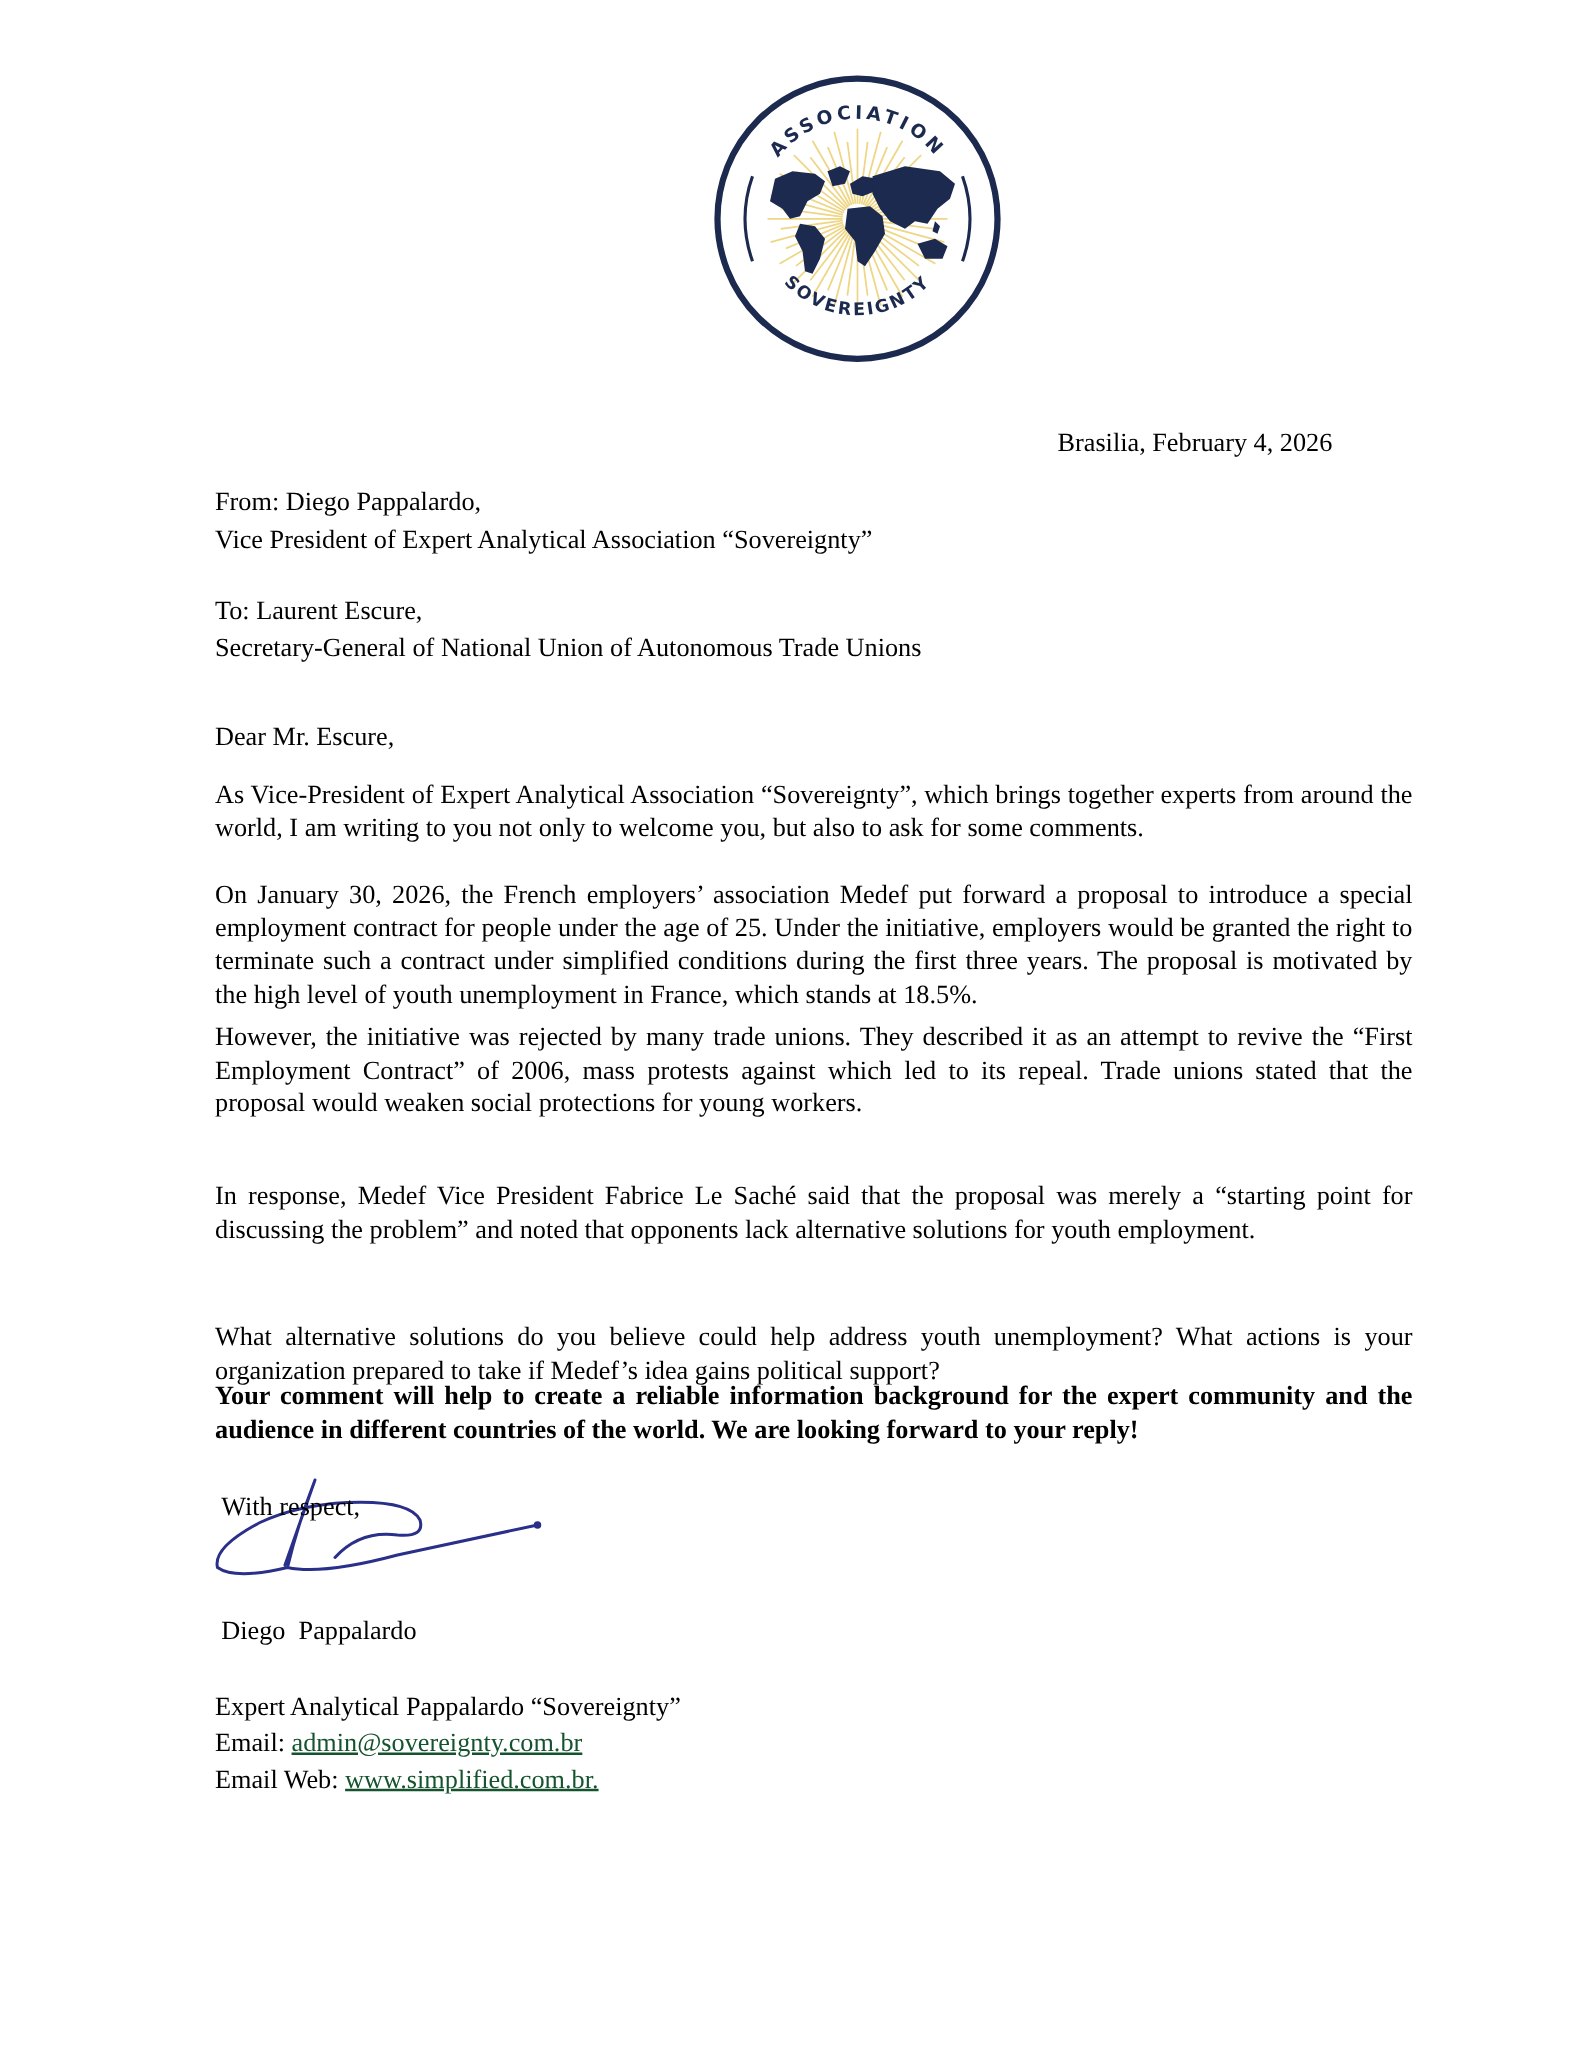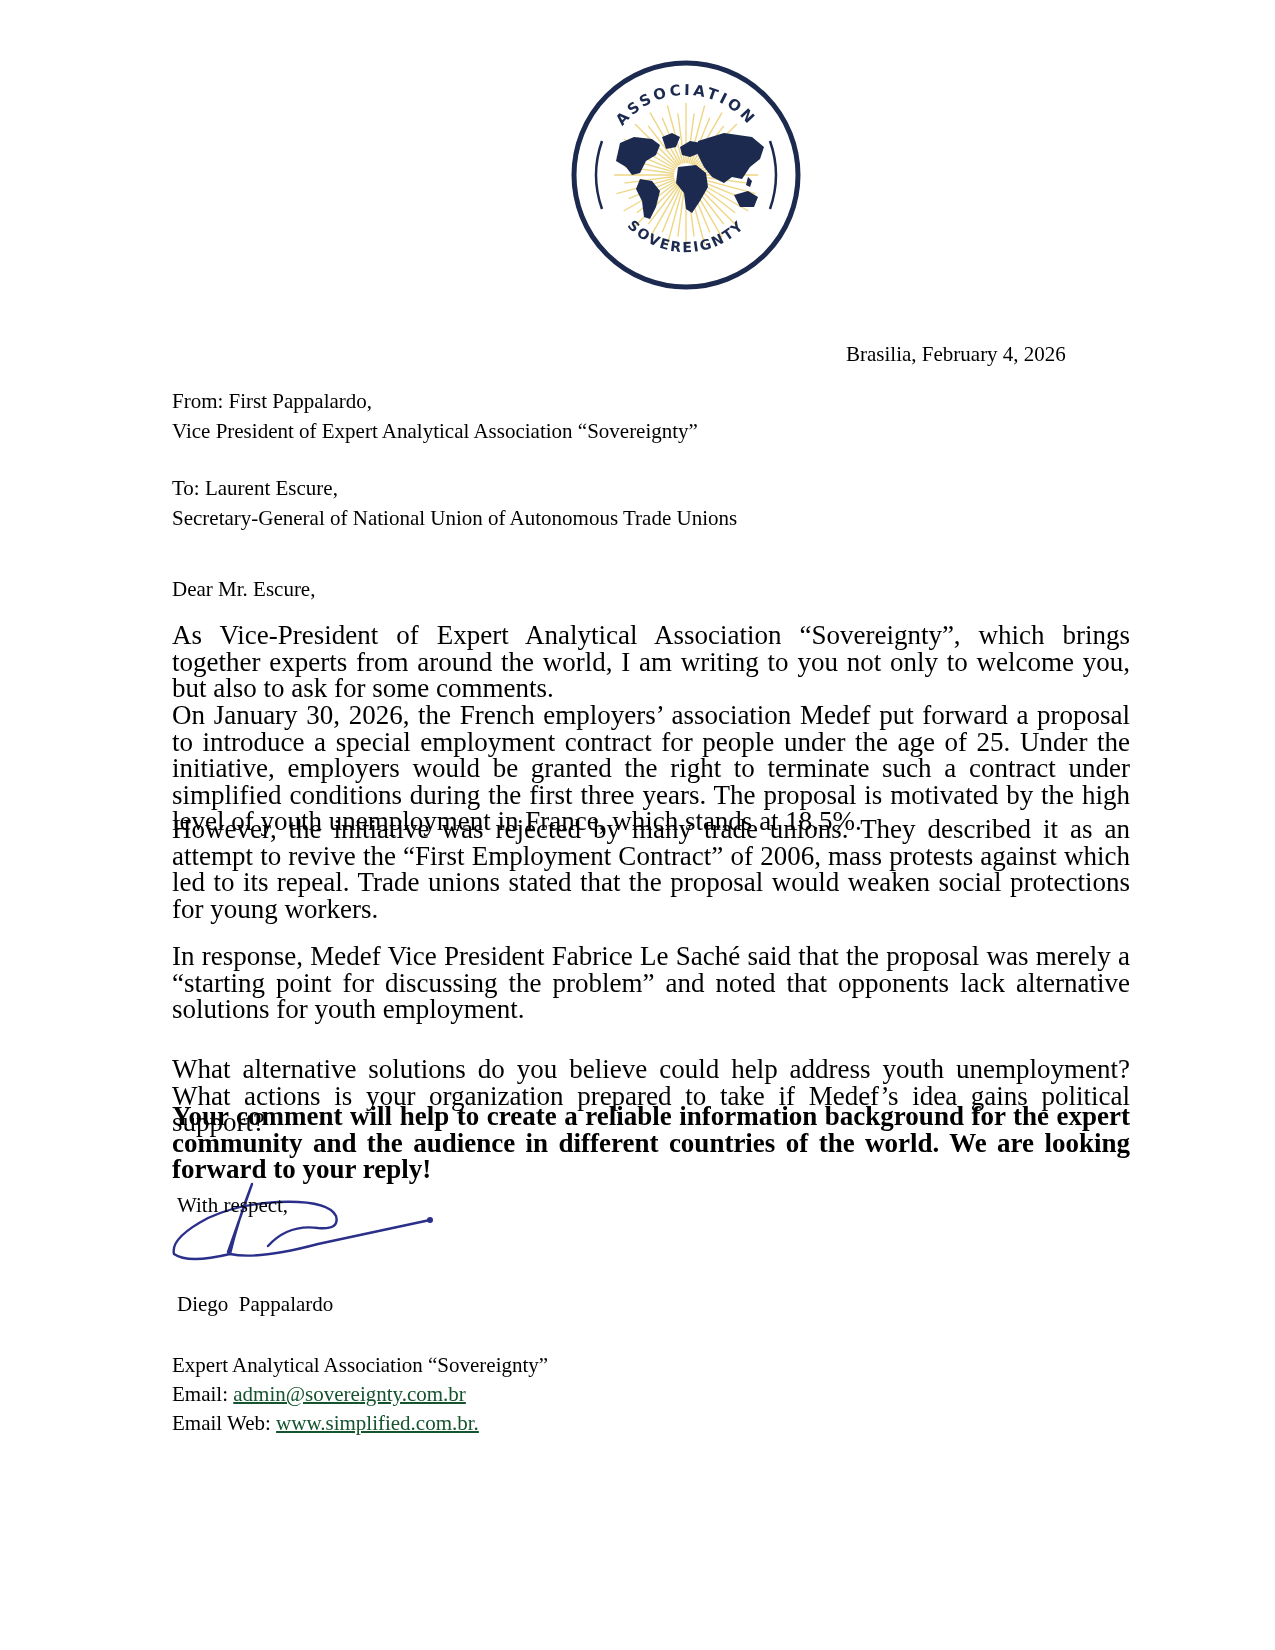--- a/index.html
+++ b/index.html
@@ -1,21 +1,21 @@
 <!DOCTYPE html>
 <html><head>
 <meta charset="utf-8">
 <style>
   html, body { margin: 0; padding: 0; background: #ffffff; }
   body { width: 1275px; height: 1650px; position: relative; overflow: hidden;
          font-family: "Liberation Serif", "DejaVu Serif", serif; color: #000; }
   .abs { position: absolute; white-space: nowrap; }
   .bold { font-weight: normal; font-size: 21px; }
   .body { font-size: 21px; }
-  .para { position: absolute; left: 172px; width: 958px; font-size: 27px; line-height: 26.5px;
+  .para { position: absolute; left: 172px; width: 958px; font-size: 21px; line-height: 26.5px;
           text-align: justify; text-align-last: left; }
   .logo { position: absolute; left: 568px; top: 57px; width: 236px; height: 236px; }
   a.link { color: #14532d; text-decoration: underline; text-decoration-thickness: 2px; }
   .sig { position: absolute; left: 168px; top: 1180px; width: 280px; height: 90px; }
 </style>
 </head>
 <body>
 
 <svg class="logo" viewBox="0 0 236 236">
   <defs>
@@ -88,21 +88,21 @@
   <text font-family="DejaVu Sans, sans-serif" font-size="15" font-weight="bold" fill="#1b2a4e" letter-spacing="3" text-anchor="middle">
     <textPath href="#arcTop" startOffset="50%">ASSOCIATION</textPath>
   </text>
   <text font-family="DejaVu Sans, sans-serif" font-size="14" font-weight="bold" fill="#1b2a4e" letter-spacing="2" text-anchor="middle">
     <textPath href="#arcBottom" startOffset="50%">SOVEREIGNTY</textPath>
   </text>
 </svg>
 
 <div class="abs bold" style="left:846px; top:342px;">Brasilia, February 4, 2026</div>
 
-<div class="abs bold" style="left:172px; top:389px;">From: First Pappalardo,</div>
+<div class="abs bold" style="left:172px; top:389px;">From: Diego Pappalardo,</div>
 <div class="abs bold" style="left:172px; top:419px;">Vice President of Expert Analytical Association “Sovereignty”</div>
 
 <div class="abs bold" style="left:172px; top:476px;">To: Laurent Escure,</div>
 <div class="abs bold" style="left:172px; top:506px;">Secretary-General of National Union of Autonomous Trade Unions</div>
 
 <div class="abs bold" style="left:172px; top:565px;margin-top:12px;">Dear Mr. Escure,</div>
 
 <div class="para" style="top:622px;">As Vice-President of Expert Analytical Association “Sovereignty”, which brings together experts from around the world, I am writing to you not only to welcome you, but also to ask for some comments.</div>
 <div class="para" style="top:702px;">On January 30, 2026, the French employers’ association Medef put forward a proposal to introduce a special employment contract for people under the age of 25. Under the initiative, employers would be granted the right to terminate such a contract under simplified conditions during the first three years. The proposal is motivated by the high level of youth unemployment in France, which stands at 18.5%.</div>
 <div class="para" style="top:816px;">However, the initiative was rejected by many trade unions. They described it as an attempt to revive the “First Employment Contract” of 2006, mass protests against which led to its repeal. Trade unions stated that the proposal would weaken social protections for young workers.</div>
@@ -112,21 +112,21 @@
 
 <svg class="sig" viewBox="0 0 280 90">
   <path d="M 84 4 L 60 72 M 84 4 Q 70 40 62 74 Q 90 80 150 64 L 262 40
            M 62 74 Q 20 84 6 74 Q 2 58 40 38 Q 70 24 110 22 Q 160 20 168 36 Q 172 50 150 48 Q 120 44 100 66" fill="none" stroke="#2a2f8a" stroke-width="2.4" stroke-linecap="round"></path>
   <circle cx="262" cy="40" r="3" fill="#2a2f8a"></circle>
 </svg>
 <div class="abs body" style="left:177px; top:1193px;">With respect,</div>
 
 <div class="abs bold" style="left:177px; top:1292px; white-space:pre;">Diego  Pappalardo</div>
 
-<div class="abs bold" style="left:172px; top:1353px;">Expert Analytical Association “Sovereignty”</div>
+<div class="abs bold" style="left:172px; top:1353px;">Expert Analytical Pappalardo “Sovereignty”</div>
 <div class="abs bold" style="left:172px; top:1382px;">
   <span>Email:</span>
   <a class="link">admin@sovereignty.com.br</a>
 </div>
 <div class="abs bold" style="left:172px; top:1411px;">
   <span>Email Web:</span>
   <a class="link">www.simplified.com.br.</a>
 </div>
 
 </body></html>

